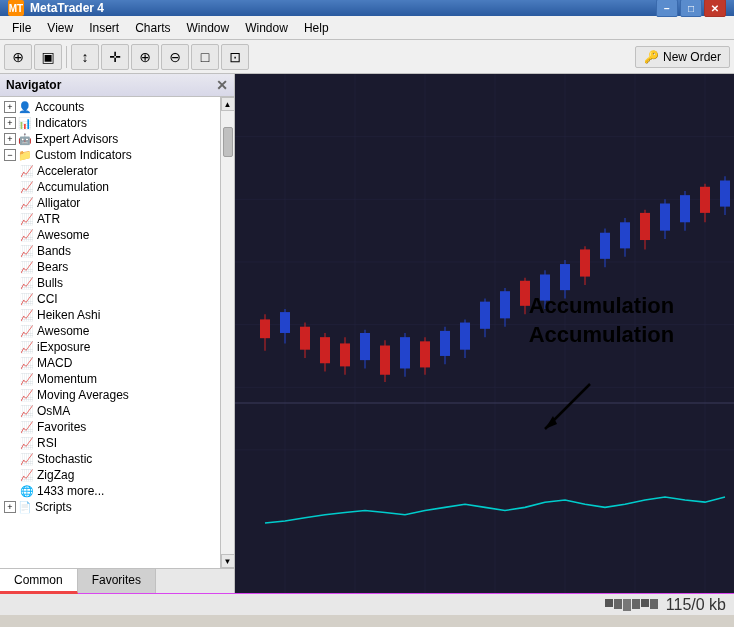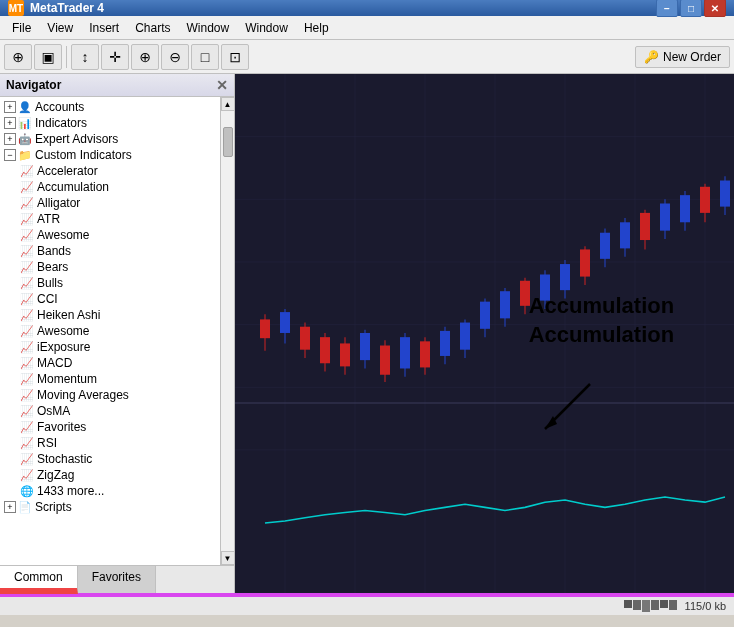--- a/index.html
+++ b/index.html
@@ -193,21 +193,21 @@
     }
     .nav-tab {
       padding: 4px 14px;
       font-size: 12px;
       cursor: pointer;
       border-right: 1px solid #c0c0c0;
       background: #d0d0d0;
     }
     .nav-tab.active {
       background: #ffffff;
-      border-bottom: 6px solid #ef4444;
+      border-bottom: 3px solid #ef4444;
       margin-bottom: -1px;
     }
 
     
     .chart-area {
       flex: 1;
       background: #1a1a2e;
       position: relative;
       overflow: hidden;
     }
@@ -229,25 +229,25 @@
       background: transparent;
       text-align: center;
       line-height: 1.3;
       pointer-events: none;
     }
 
     
     .status-bar {
       height: 22px;
       background: #e8e8e8;
-      border-top: 4px solid #d946ef;
+      border-top: 1px solid #d946ef;
       display: flex;
       align-items: center;
       padding: 0 8px;
-      font-size: 11px;
+      font-size: 16px;
       color: #333;
       gap: 8px;
     }
     .status-spacer { flex: 1; }
     .status-indicator {
       display: flex; gap: 1px;
     }
     .status-bar-item {
       width: 8px; height: 12px;
       background: #666;

